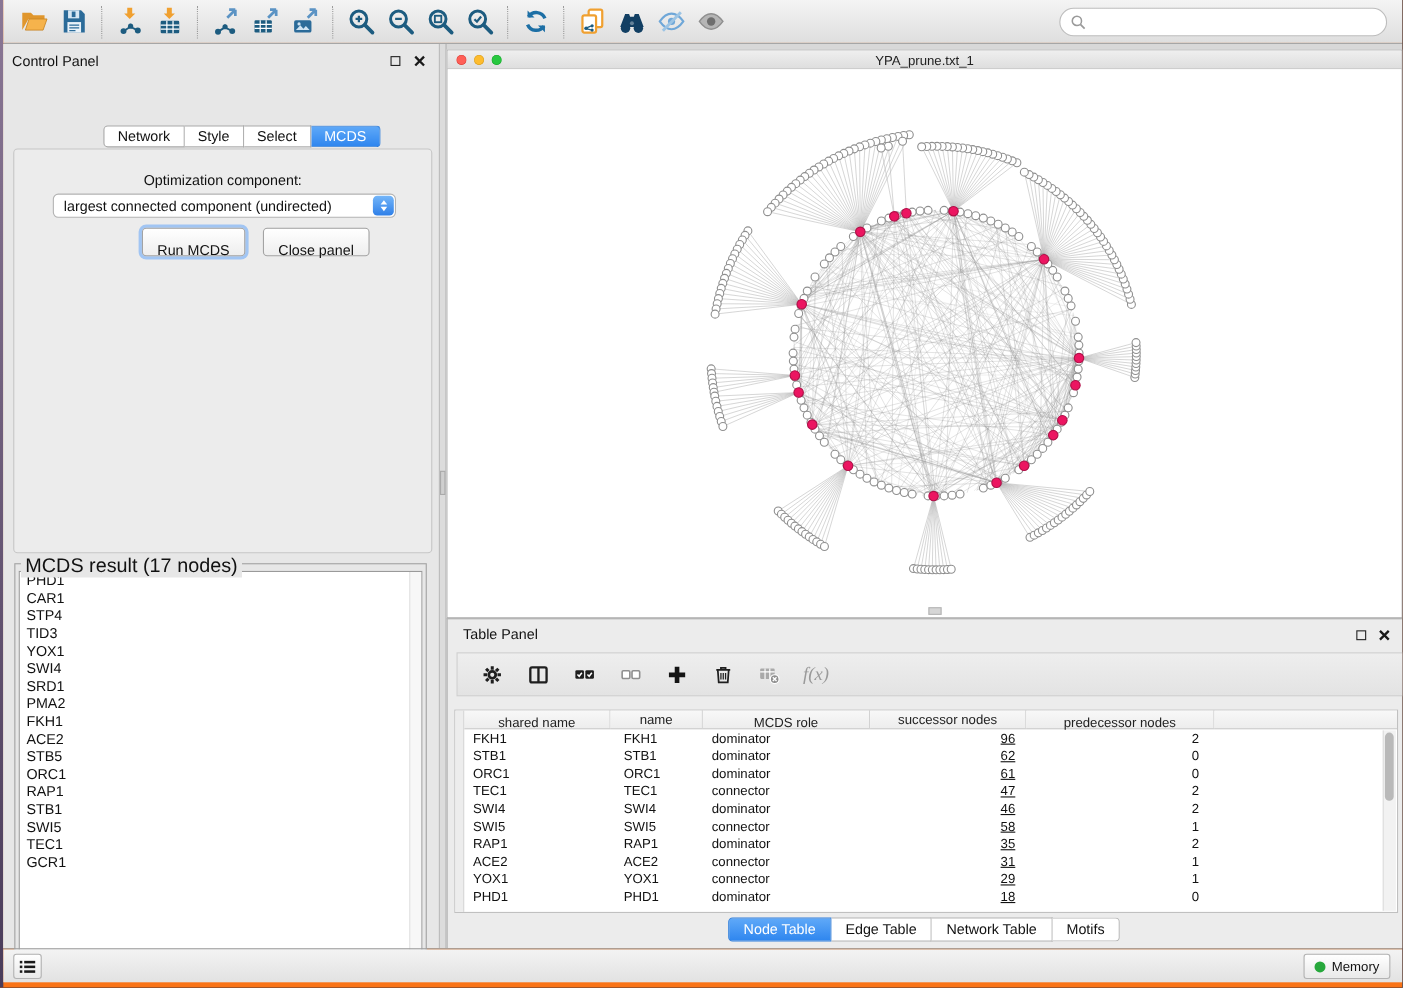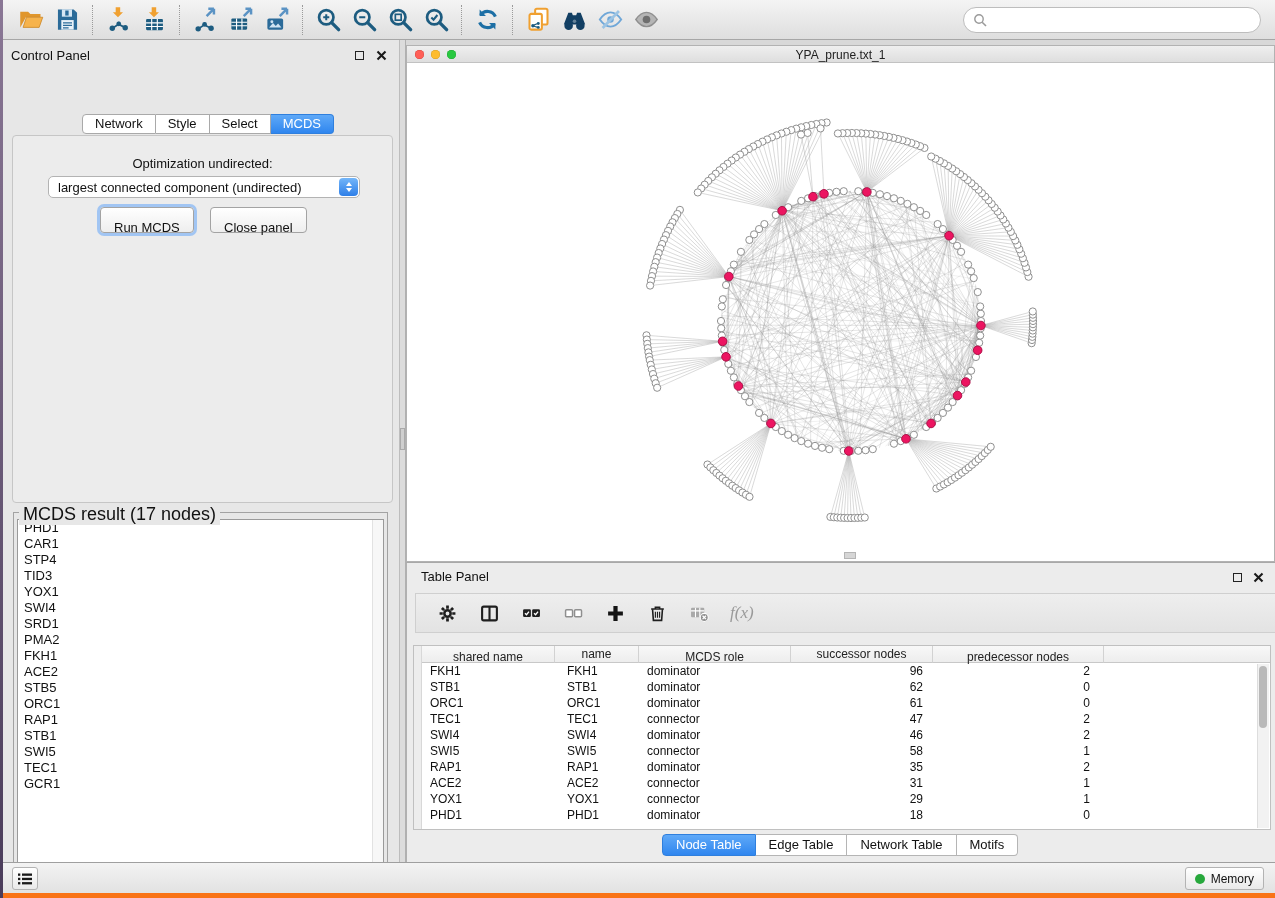--- a/index.html
+++ b/index.html
@@ -22,31 +22,31 @@
 
   
   .control-panel{position:absolute;left:3px;top:40px;width:396px;height:822px;background:#e7e7e7;}
   .cp-header{position:absolute;left:0;top:0;width:100%;height:28px;}
   .cp-title{position:absolute;left:8px;top:8px;font-size:13px;color:#111;}
   .win-ctl{position:absolute;top:7px;width:16px;height:16px;border:none;background:transparent;padding:0;display:flex;align-items:center;justify-content:center;}
   .ctl-float{right:32px;} .ctl-close{right:10px;}
   .float-glyph{width:9px;height:9px;border:1.5px solid #222;display:inline-block;}
   .tabs{position:absolute;left:79px;top:74px;display:flex;height:20px;}
   .tab{background:#fff;border:1px solid #a9a9a9;border-left:none;font-size:13px;color:#111;padding:0 12px;height:20px;line-height:18px;}
-  .tab:first-child{border-left:1px solid #a9a9a9;border-radius:4px 0 0 4px;}
+  .tab:first-child{border-left:1px solid #a9a9a9;border-radius:4px 0 0 4px;margin-left:12px;}
   .tab:last-child{border-radius:0 4px 4px 0;}
   .tab.active{background:linear-gradient(#5fa9f8,#2f86ef);border-color:#2f7fdd;color:#fff;}
   .cp-box{position:absolute;left:9px;top:95px;width:381px;height:368px;background:#ececec;border:1px solid #c6c6c6;border-radius:4px;}
   .opt-label{position:absolute;left:0;top:20px;width:100%;text-align:center;font-size:13px;color:#111;}
   .select{position:absolute;left:35px;top:40px;width:312px;height:22px;background:#fff;border:1px solid #b3b3b3;border-radius:5px;display:flex;align-items:center;padding-left:9px;}
   .select .sel-text{font-size:13px;color:#111;}
   .stepper{position:absolute;right:1px;top:1px;width:19px;height:18px;background:linear-gradient(#74b6f9,#2e7fe8);border-radius:4px;display:flex;flex-direction:column;align-items:center;justify-content:center;}
   .chev-up{width:0;height:0;border-left:3.5px solid transparent;border-right:3.5px solid transparent;border-bottom:4.5px solid #fff;margin-bottom:2px;}
   .chev-dn{width:0;height:0;border-left:3.5px solid transparent;border-right:3.5px solid transparent;border-top:4.5px solid #fff;}
-  .btn{height:22px;background:linear-gradient(#ffffff,#eeeeee);border:1px solid #a3a3a3;border-radius:4px;font-size:13px;color:#111;padding:12px 13px;}
+  .btn{height:22px;background:linear-gradient(#ffffff,#eeeeee);border:1px solid #a3a3a3;border-radius:4px;font-size:13px;color:#111;padding:12px 13px;margin-left:29px;}
   .btn-run{position:absolute;left:87px;top:71px;box-shadow:0 0 0 3px rgba(100,165,250,.55);}
   .btn-closepanel{position:absolute;left:197px;top:71px;}
   .result-group{position:absolute;left:10px;top:472px;width:375px;height:366px;border:1px solid #a2a2a2;background:#e7e7e7;}
   .result-label{position:absolute;left:16px;top:464px;background:#e7e7e7;padding:0 4px;font-size:18px;color:#111;z-index:2;}
   .result-list{position:absolute;left:3px;top:6px;right:3px;bottom:3px;background:#fff;border:1px solid #9a9a9a;overflow:hidden;}
   .result-item{font-size:13px;color:#111;line-height:16px;padding-left:6px;}
   .list-track{position:absolute;right:0;top:0;bottom:0;width:11px;background:#f7f7f7;border-left:1px solid #e2e2e2;}
 
   
   .network-window{position:absolute;left:406px;top:45px;width:869px;height:517px;border:1px solid #b2b2b2;background:#fff;}
@@ -72,21 +72,21 @@
   .t-gutter{position:absolute;left:0;top:0;width:8px;height:100%;background:#ededed;border-right:1px solid #d8d8d8;}
   .thead{position:absolute;left:8px;top:0;right:0;height:17px;display:flex;}
   .th{height:17px;background:linear-gradient(#f8f8f8,#ededed);border-right:1px solid #d2d2d2;border-bottom:1px solid #c8c8c8;display:flex;align-items:center;justify-content:center;gap:5px;font-size:12px;color:#222;flex-direction:column;}
   .th-fill{flex:1;background:linear-gradient(#f8f8f8,#ededed);border-bottom:1px solid #c8c8c8;}
   .c1{width:133px;}.c2{width:84px;}.c3{width:152px;}.c4{width:142px;justify-content:center;}.c5{width:171px;}
   .tbody{position:absolute;left:8px;top:17px;right:0;bottom:0;}
   .tr{display:flex;height:16px;}
   .td{font-size:12px;color:#111;line-height:16px;overflow:hidden;white-space:nowrap;}
   .td.c1{padding-left:8px;}.td.c2{padding-left:12px;}.td.c3{padding-left:8px;}
   .td.num{text-align:right;}
-  .td.c4{padding-right:10px;}.td.c5{padding-right:14px;}
+  .td.c4{padding-right:10px;text-decoration:underline;}.td.c5{padding-right:14px;}
   .t-scroll{position:absolute;right:1px;top:18px;width:12px;bottom:1px;background:#f2f2f2;border-left:1px solid #ddd;}
   .t-thumb{position:absolute;left:1px;top:2px;width:8px;height:62px;background:#b9b9b9;border-radius:4px;}
   .bottom-tabs{position:absolute;left:255px;top:271px;display:flex;height:22px;}
   .btab{background:#fff;border:1px solid #b5b5b5;border-left:none;font-size:13px;color:#111;padding:0 13px;height:22px;line-height:20px;}
   .btab:first-child{border-left:1px solid #b5b5b5;border-radius:4px 0 0 4px;}
   .btab:last-child{border-radius:0 4px 4px 0;}
   .btab.active{background:linear-gradient(#5fa9f8,#2f86ef);border-color:#2f7fdd;color:#fff;}
 
   
   .status-bar{position:absolute;left:3px;top:862px;width:1272px;height:31px;background:linear-gradient(#f3f3f3,#e2e2e2);border-top:1px solid #9f9f9f;}
@@ -255,21 +255,21 @@
           </svg>
         </button>
     </div>
     <div class="tabs">
       <button class="tab">Network</button>
       <button class="tab">Style</button>
       <button class="tab">Select</button>
       <button class="tab active">MCDS</button>
     </div>
     <div class="cp-box">
-      <div class="opt-label">Optimization undirected:</div>
+      <div class="opt-label">Optimization component:</div>
       <div class="select">
         <span class="sel-text">largest connected component (undirected)</span>
         <span class="stepper">
             <span class="chev-up"></span>
             <span class="chev-dn"></span>
           </span>
       </div>
       <button class="btn btn-run">Run MCDS</button>
       <button class="btn btn-closepanel">Close panel</button>
     </div>

